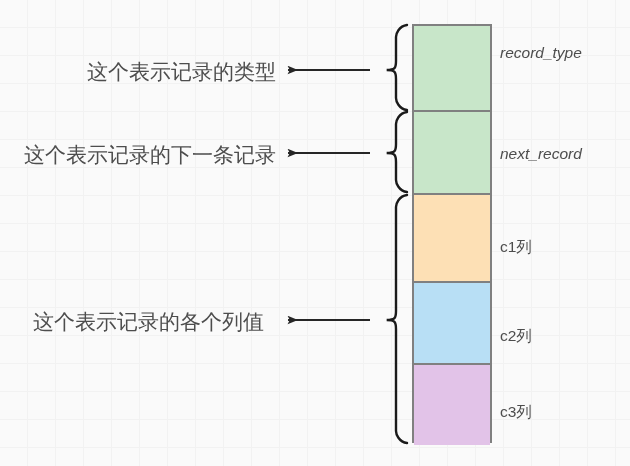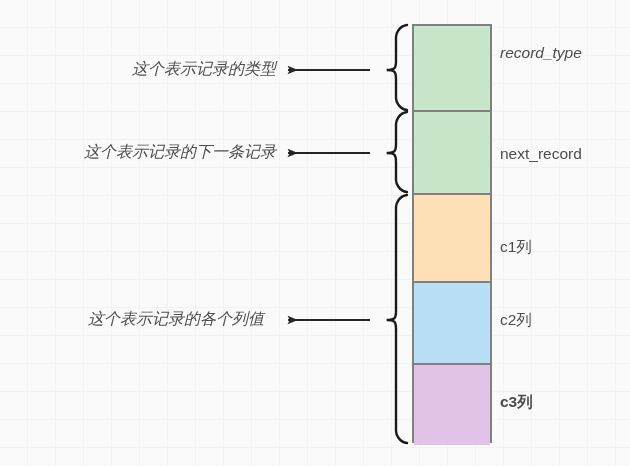--- a/index.html
+++ b/index.html
@@ -53,25 +53,24 @@
     color: #4d4d4d;
     font-size: 15.5px;
     line-height: 1;
     white-space: nowrap;
   }
 
   
   .annotation-text {
     position: absolute;
     color: #4d4d4d;
-    font-size: 16px;
+    font-size: 21px;
     line-height: 1;
     white-space: nowrap;
     text-align: center;
-    font-style: italic;
   }
 
   
   #overlay {
     position: absolute;
     left: 0;
     top: 0;
     width: 630px;
     height: 466px;
     pointer-events: none;
@@ -85,24 +84,24 @@
   <div class="record-box" id="record-box">
       <div class="field-block field-divider" style="top: 0px; height: 86px; background: rgb(200, 230, 201);"></div>
       <div class="field-block field-divider" style="top: 86px; height: 83px; background: rgb(200, 230, 201);"></div>
       <div class="field-block field-divider" style="top: 169px; height: 88px; background: rgb(253, 224, 181);"></div>
       <div class="field-block field-divider" style="top: 257px; height: 82px; background: rgb(184, 223, 245);"></div>
       <div class="field-block" style="top: 339px; height: 80px; background: rgb(226, 195, 232);"></div>
     </div>
 
   <div id="field-labels">
       <div class="field-label" style="top: 45px; font-style: italic;">record_type</div>
-      <div class="field-label" style="top: 145.5px;">next_record</div>
+      <div class="field-label" style="top: 145.5px; font-style: italic;">next_record</div>
       <div class="field-label" style="top: 239px;">c1列</div>
-      <div class="field-label" style="top: 312px;">c2列</div>
-      <div class="field-label" style="top: 394px; font-weight: bold;">c3列</div>
+      <div class="field-label" style="top: 328px;">c2列</div>
+      <div class="field-label" style="top: 404px;">c3列</div>
     </div>
 
   <div id="annotation-texts">
       <div class="annotation-text" style="right: 354px; top: 61px;">这个表示记录的类型</div>
       <div class="annotation-text" style="right: 354px; top: 144px; margin-left: 46px;">这个表示记录的下一条记录</div>
       <div class="annotation-text" style="right: 366px; top: 311px;">这个表示记录的各个列值</div>
     </div>
 
   <svg id="overlay" viewBox="0 0 630 466" xmlns="http://www.w3.org/2000/svg">
     <defs>

